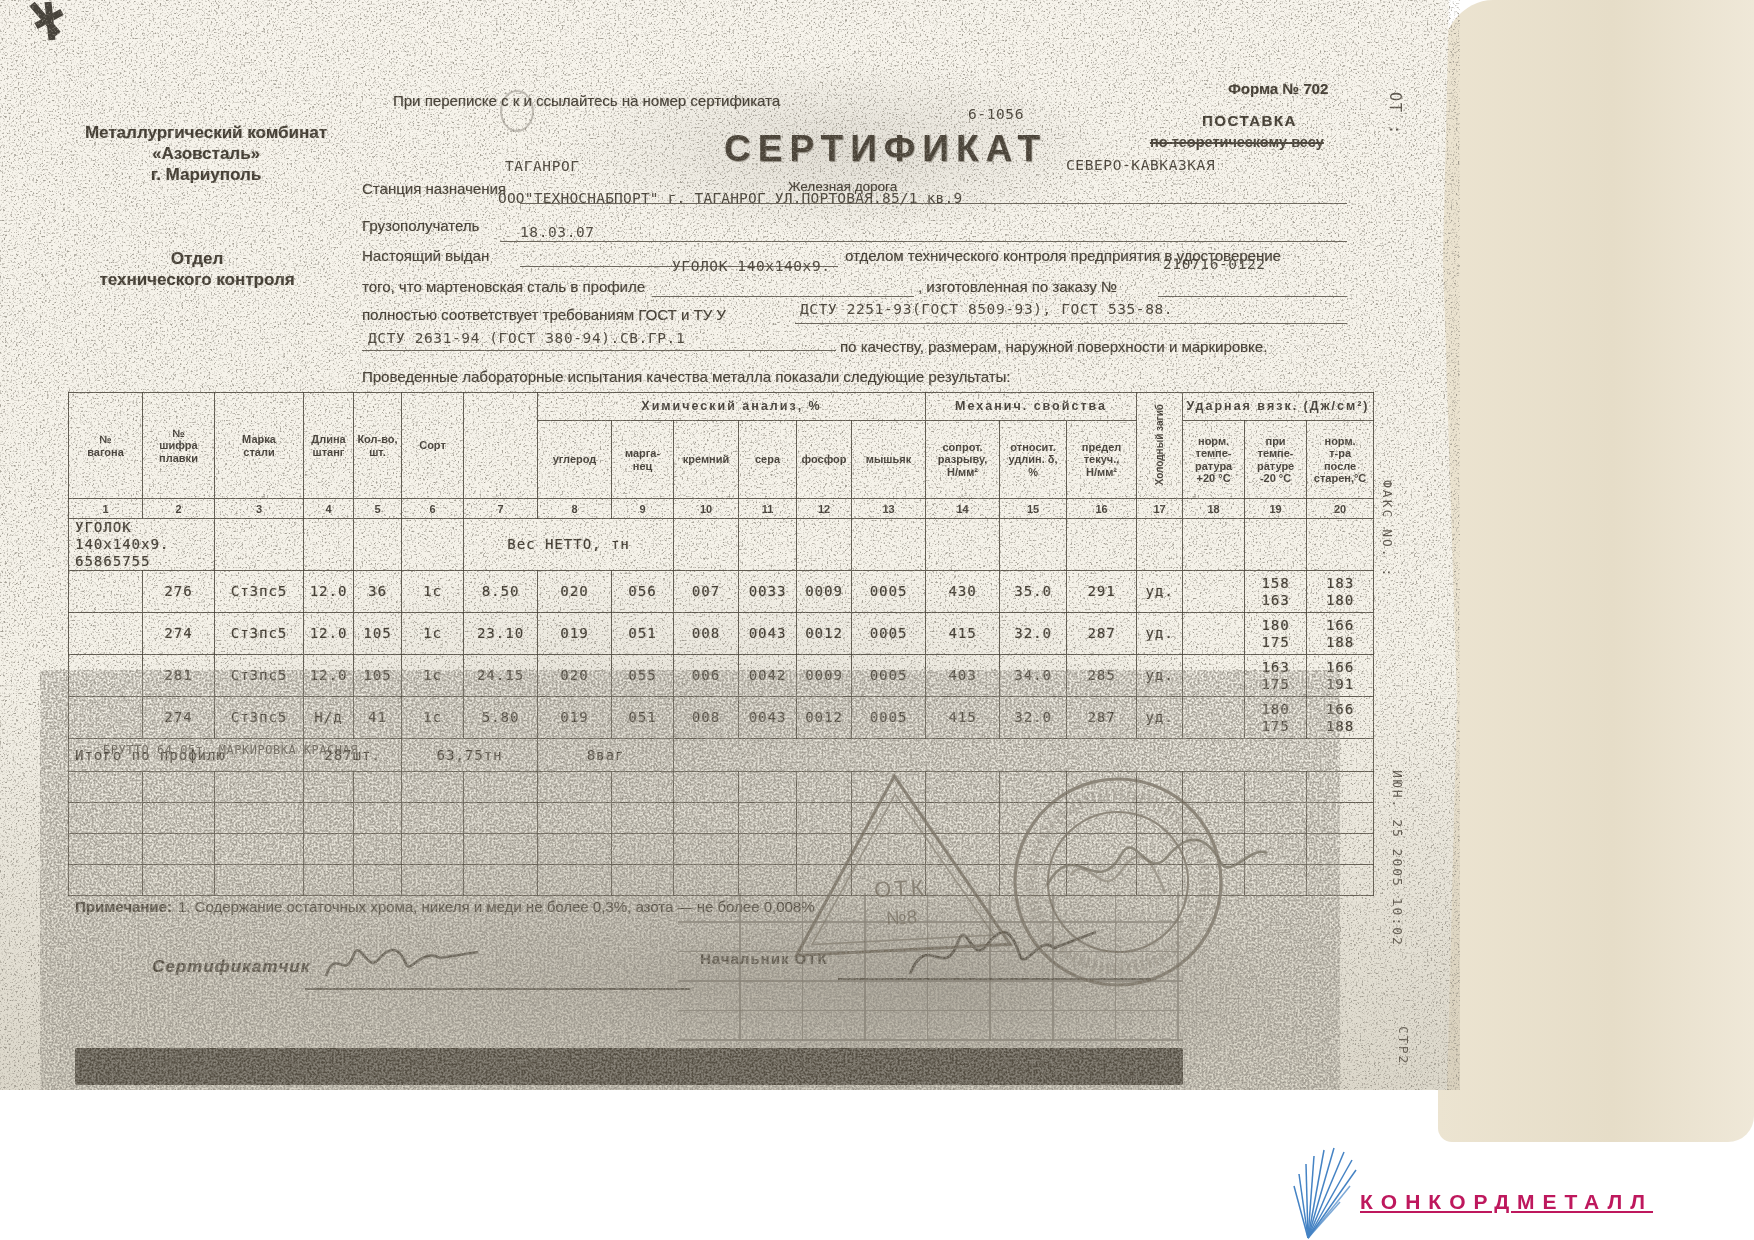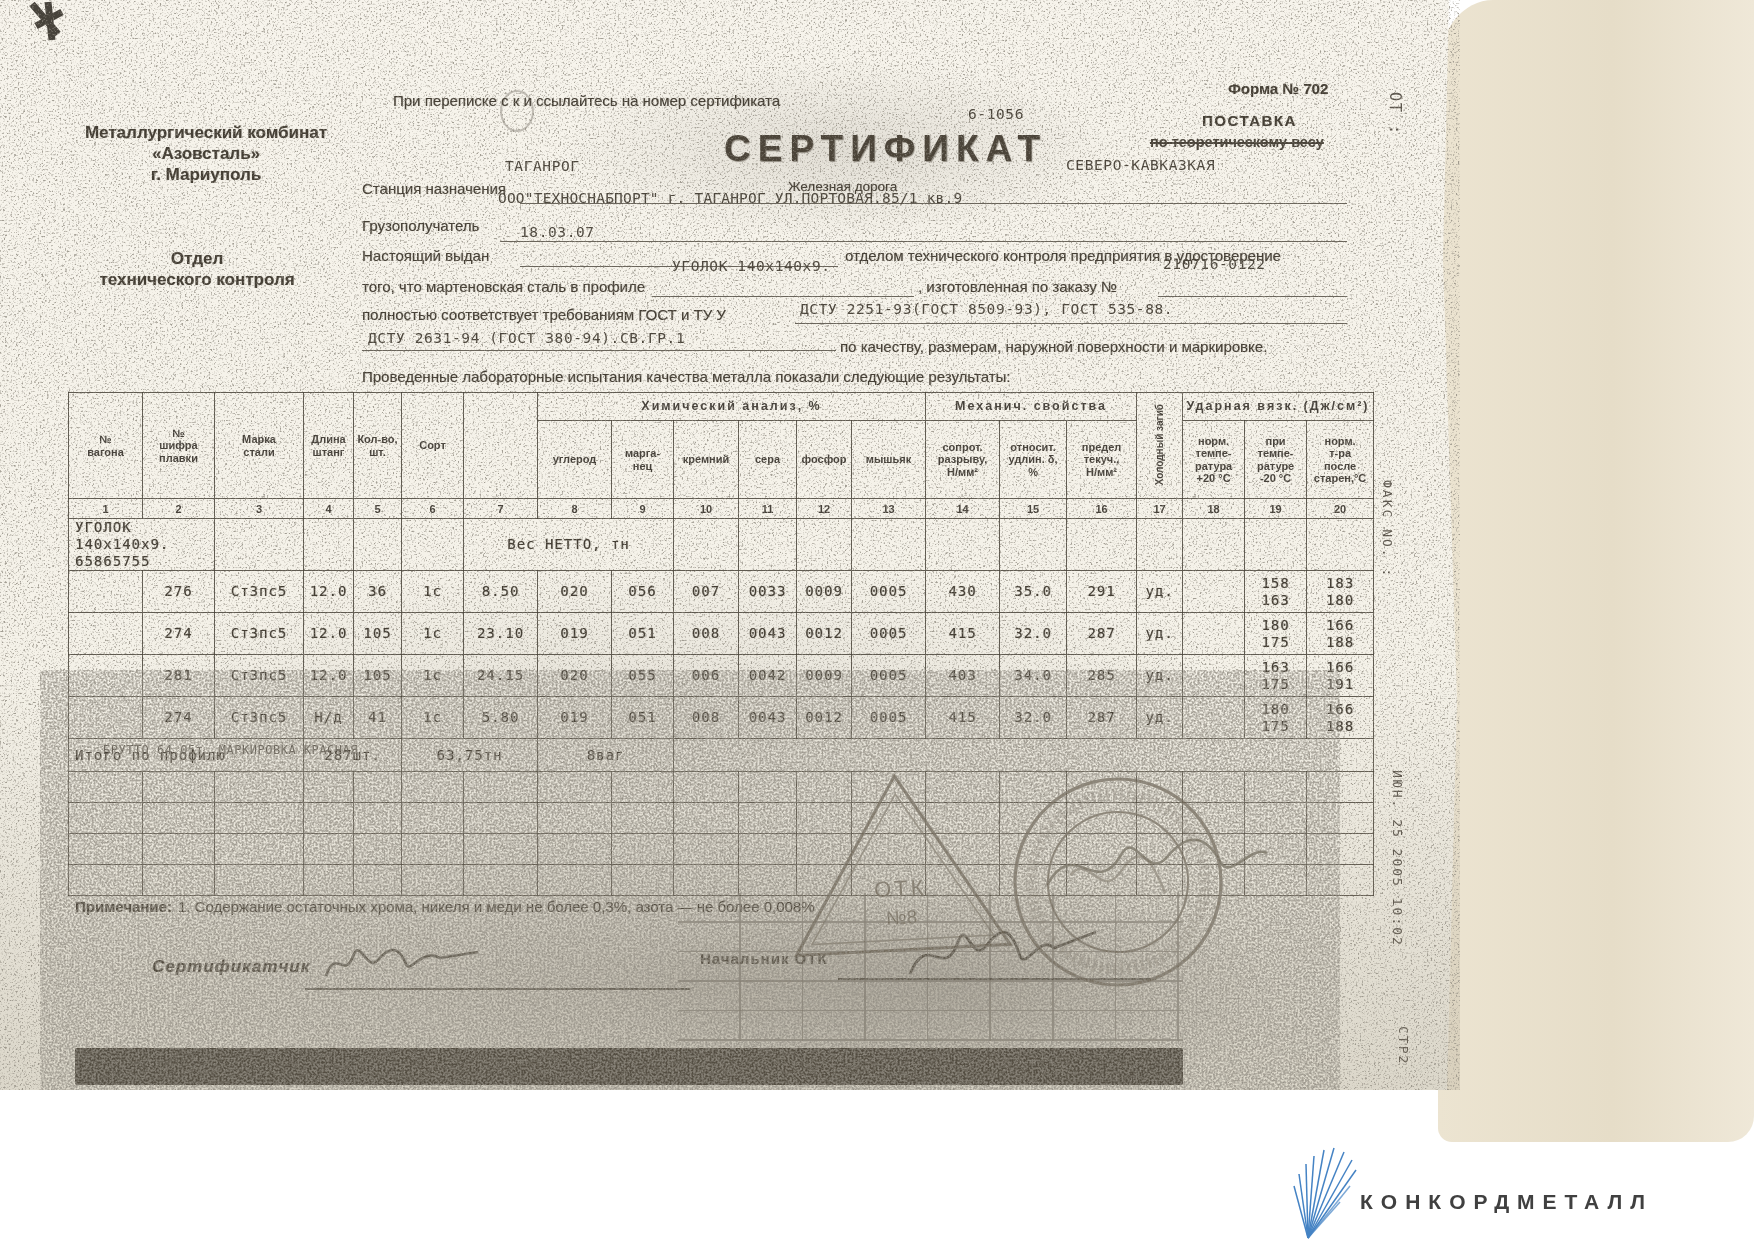--- a/index.html
+++ b/index.html
@@ -106,21 +106,21 @@
        background:radial-gradient(ellipse at 55% 50%,rgba(84,76,62,.10),rgba(84,76,62,0) 72%);}
   #sm3{left:40px;top:820px;width:1300px;height:270px;
        background:radial-gradient(ellipse at 50% 60%,rgba(70,62,50,.22),rgba(70,62,50,0) 75%);}
   #sm4{left:620px;top:890px;width:660px;height:200px;
        background:radial-gradient(ellipse at 50% 50%,rgba(60,54,44,.20),rgba(60,54,44,0) 72%);}
   #page-fade{left:0;top:0;width:1460px;height:1090px;pointer-events:none;
        background:linear-gradient(180deg,rgba(188,180,160,0) 62%,rgba(150,140,120,.18) 92%,rgba(150,140,120,.22) 100%);}
   #noise-svg,#noise-svg2{pointer-events:none;}
   
   #logo{left:1292px;top:1146px;width:462px;height:94px;}
-  #logo-text{position:absolute;left:68px;top:44px;font-size:21px;font-weight:bold;letter-spacing:8px;color:#404040;}
+  #logo-text{position:absolute;left:68px;top:44px;font-size:21px;font-weight:bold;letter-spacing:8px;color:#be185d;text-decoration:underline;}
 </style>
 </head>
 <body>
 
 <div id="canvas">
 
   <div id="backing" class="abs"></div>
 
   <div id="page" class="abs"></div>
 

